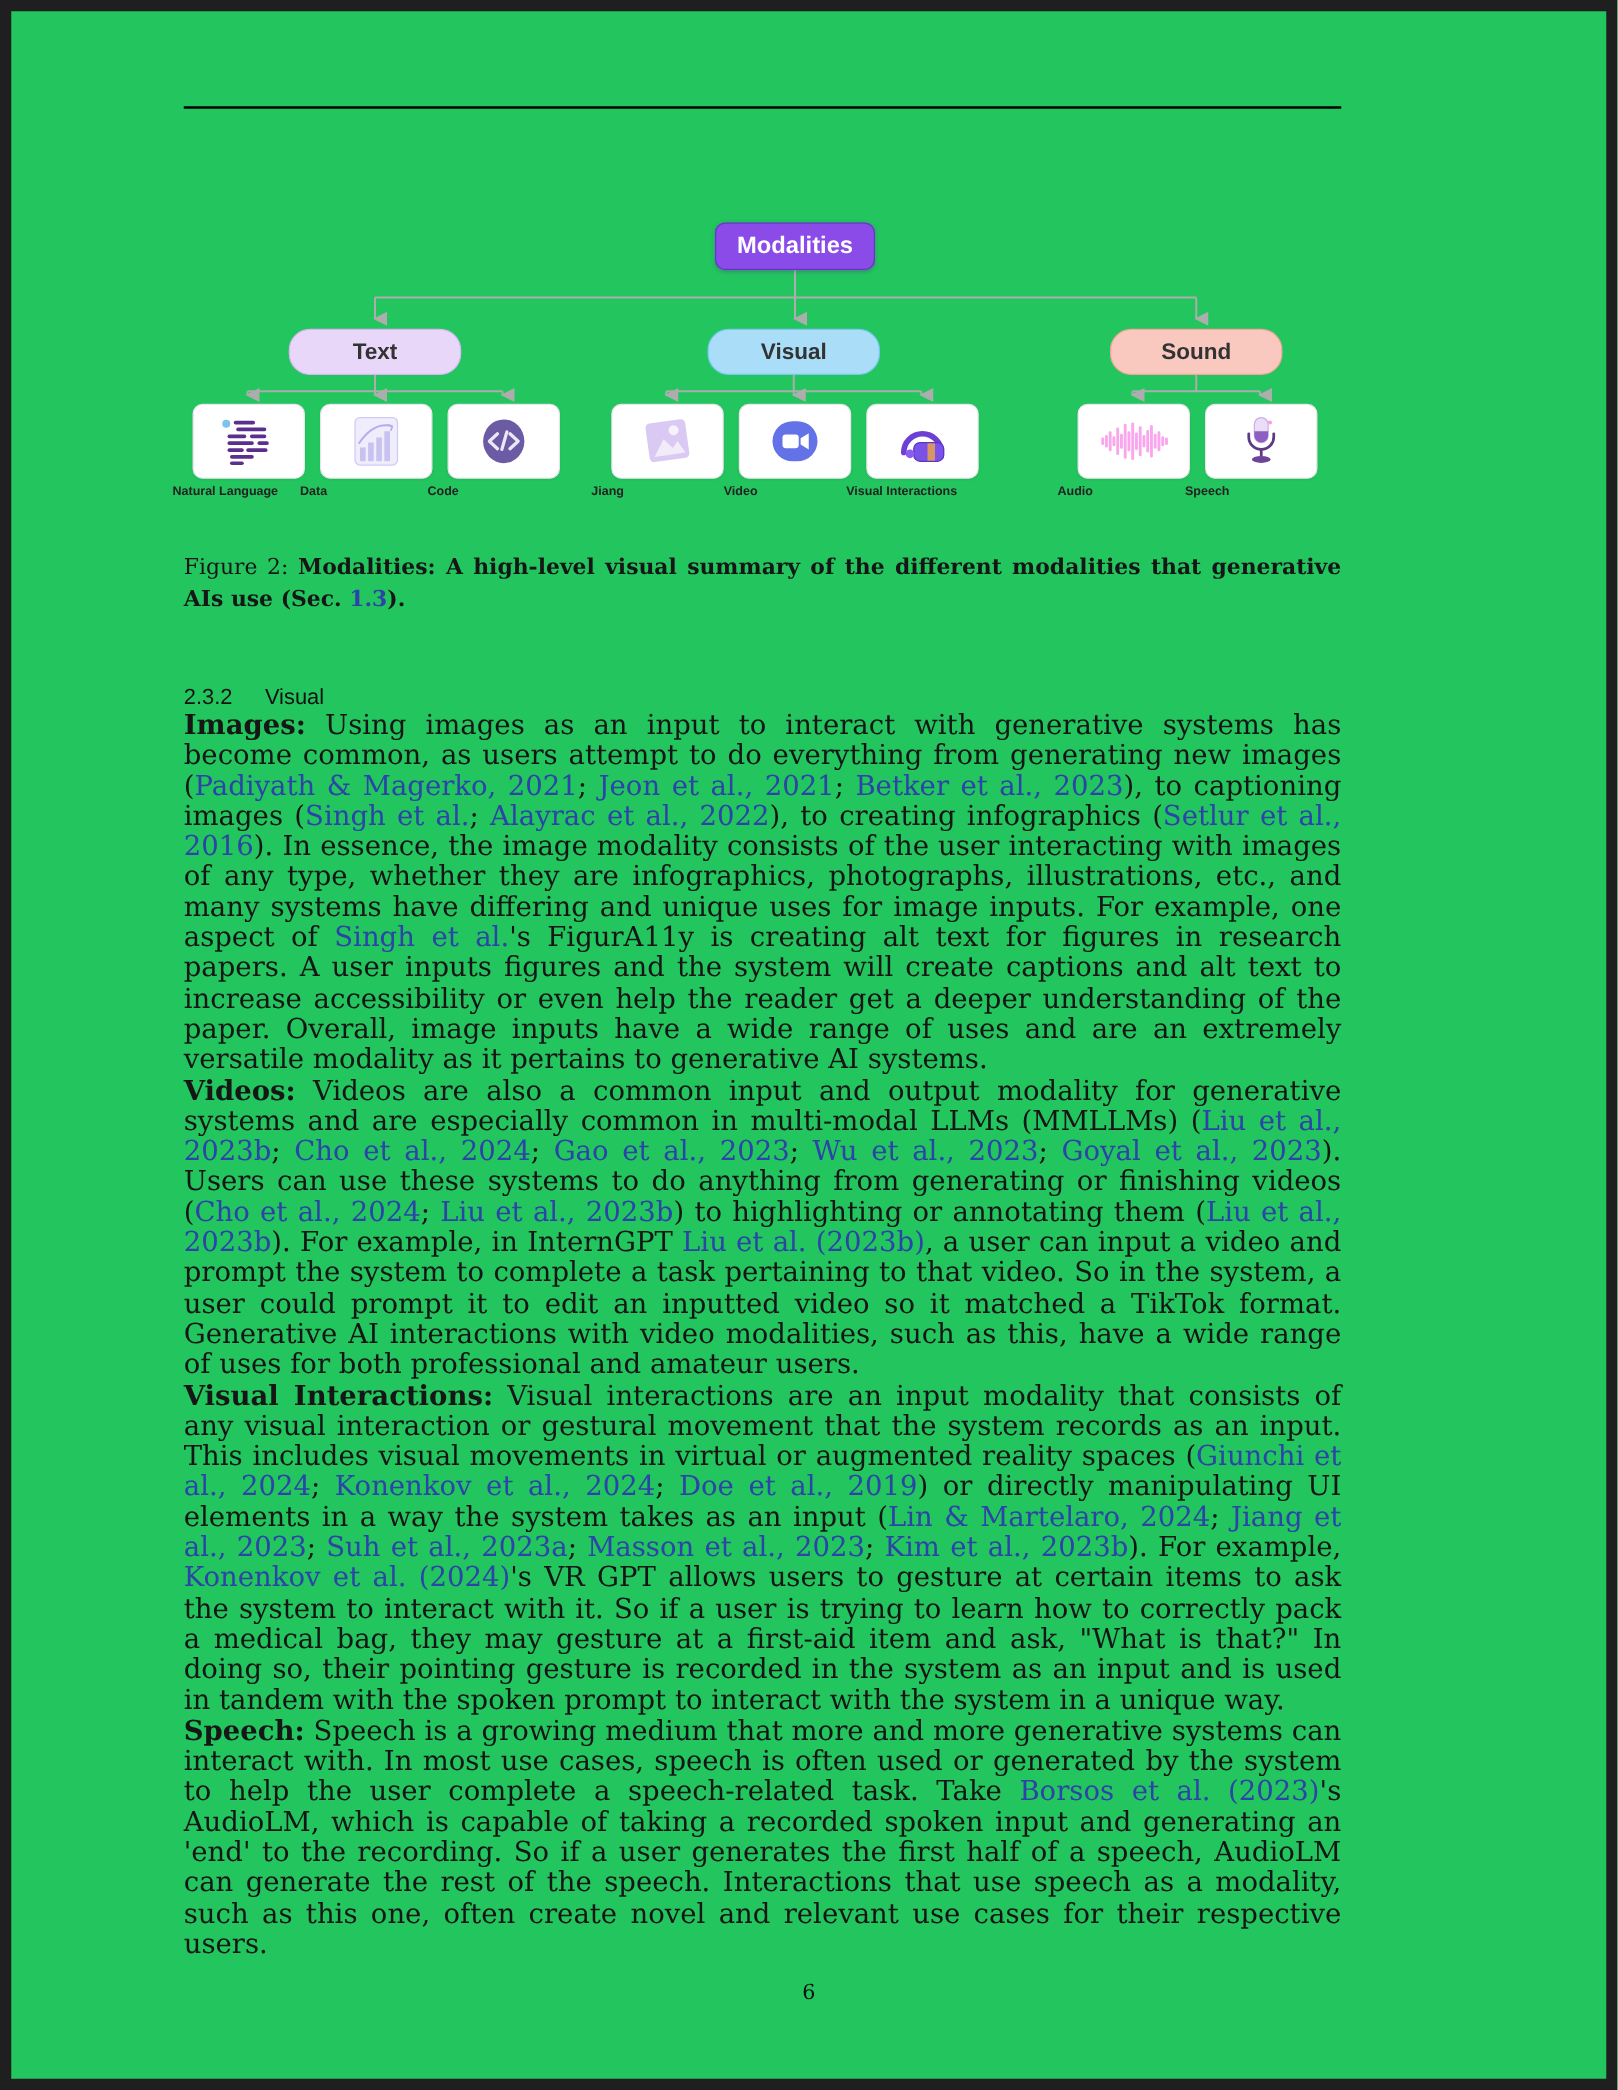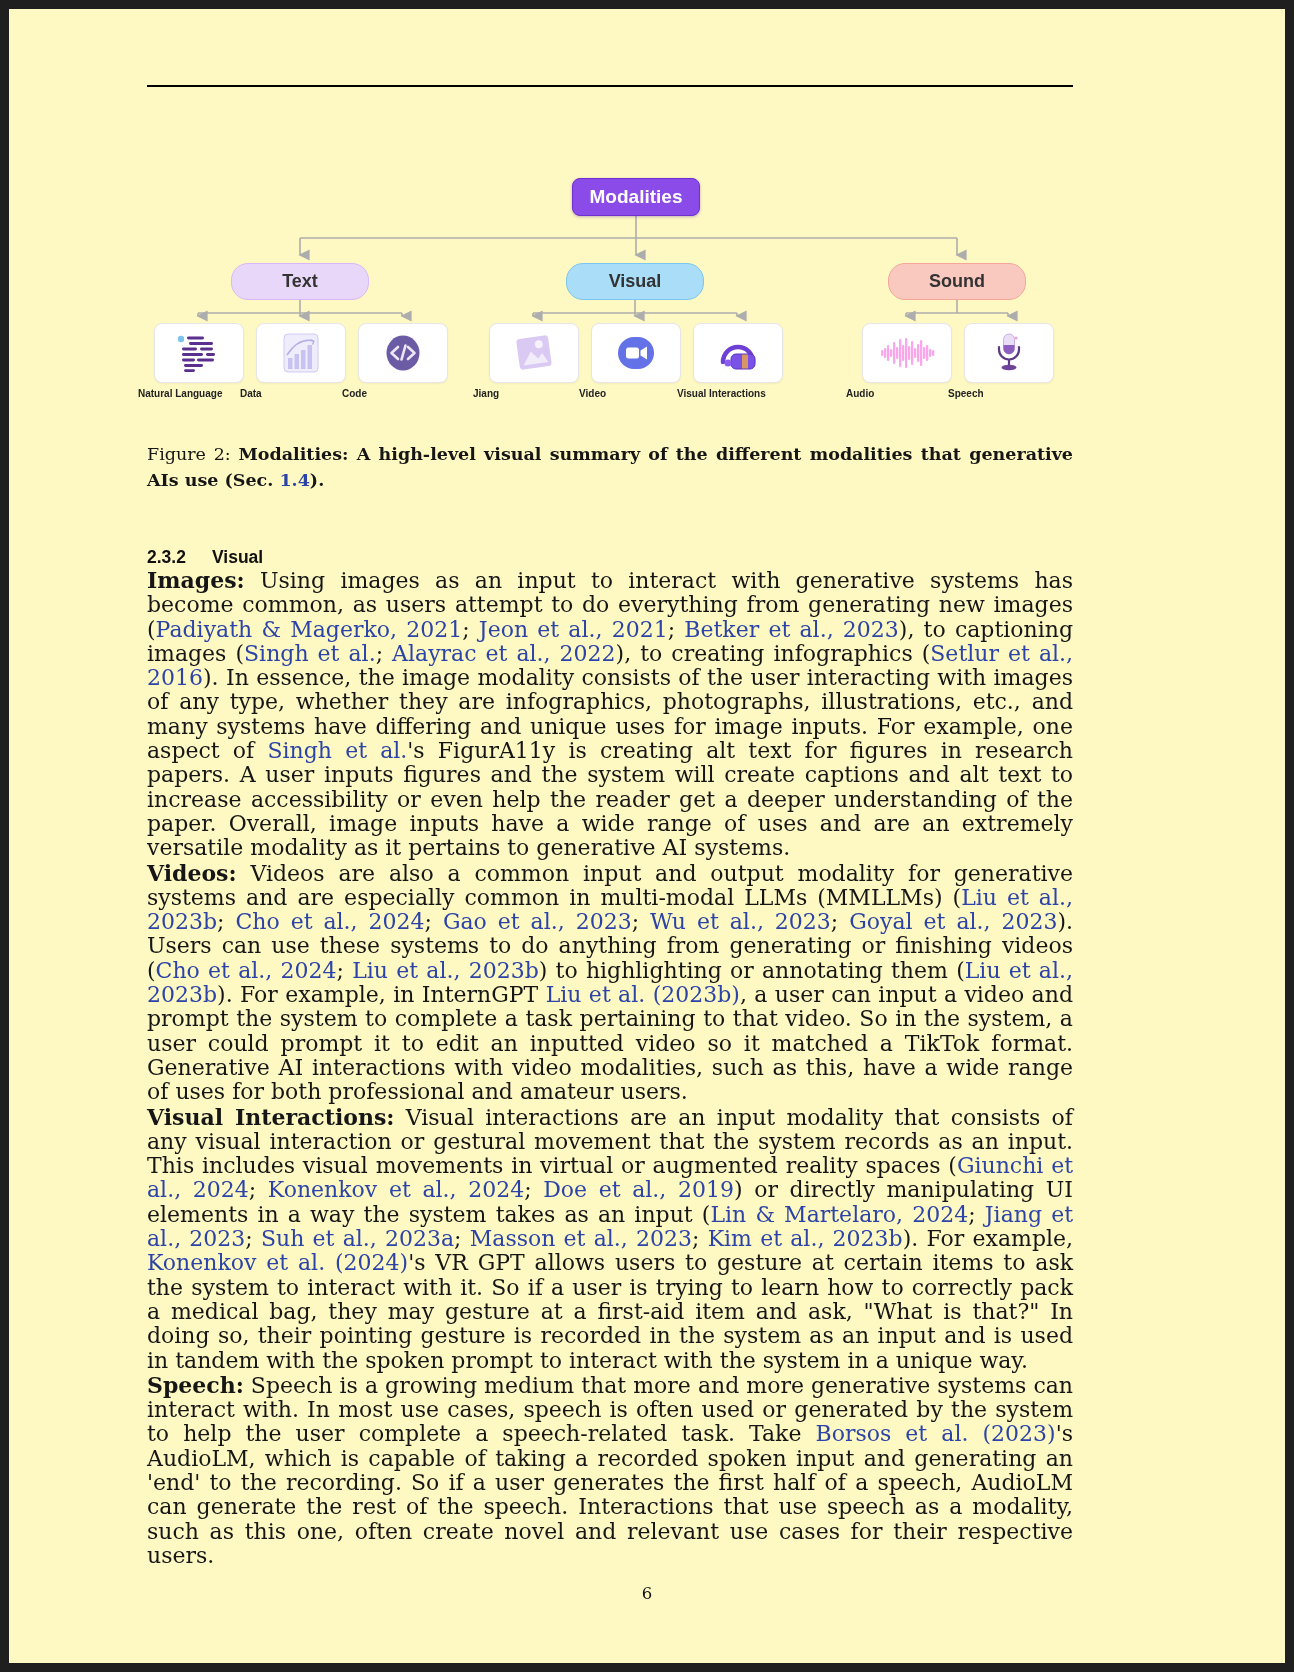--- a/index.html
+++ b/index.html
@@ -1,20 +1,20 @@
 <!DOCTYPE html>
 <html style="--link: #2c44a8; --root-bg: #8a4be8; --root-border: #6e30cf; --text-bg: #e9d7fa; --text-border: #d9b7f6; --visual-bg: #a9ddf8; --visual-border: #7cc7f0; --sound-bg: #f9c8bf; --sound-border: #f3a79b; --connector: #adadad;"><head>
 <meta charset="utf-8">
 <style>
   html,body{margin:0;padding:0;background:#d8d8d8;}
   .page{
     position:relative;
     width:1294px;height:1672px;
     box-sizing:border-box;
-    background:#fef9c3;
+    background:#22c55e;
     border:9px solid #1f1f1f;
     overflow:hidden;
     font-family:"DejaVu Serif", serif;
     color:#161616;
   }
   .content{padding:0 212px 0 138px;}
   .header-rule{
     margin-top:76px;height:2px;background:#000;width:926px;
   }
   
@@ -46,21 +46,21 @@
   .card-label{
     position:absolute;top:212px;width:120px;text-align:left;
     font-size:10px;font-weight:bold;color:#222;letter-spacing:0;
   }
   
   .caption{margin-top:27px;width:926px;font-size:17.5px;line-height:26px;text-align:justify;}
   .seg-bold{font-weight:bold;}
   .seg-link{color:var(--link);}
   .sec-heading{
     margin-top:54px;font-family:"Liberation Sans", sans-serif;
-    font-weight:bold;font-size:17.5px;color:#111;
+    font-weight:normal;font-size:17.5px;color:#111;
   }
   .sec-heading .sec-num{margin-right:26px;}
   .para{width:926px;font-size:22px;line-height:24.3px;text-align:justify;}
   .para + .sec-heading{margin-top:42px;}
   .pagenum{
     position:absolute;left:0;right:0;bottom:60px;text-align:center;
     font-size:16.5px;color:#111;
   }
 </style>
 </head>
@@ -215,21 +215,21 @@
       <div class="card-label" style="left:-9px">Natural Language</div>
       <div class="card-label" style="left:93px">Data</div>
       <div class="card-label" style="left:195px">Code</div>
       <div class="card-label" style="left:326px">Jiang</div>
       <div class="card-label" style="left:432px">Video</div>
       <div class="card-label" style="left:530px">Visual Interactions</div>
       <div class="card-label" style="left:699px">Audio</div>
       <div class="card-label" style="left:801px">Speech</div>
     </div>
 
-    <div class="caption"><span>Figure 2: </span><span class="seg-bold">Modalities: A high-level visual summary of the different modalities that generative AIs use (Sec. </span><span class="seg-link seg-bold">1.4</span><span class="seg-bold">).</span></div>
+    <div class="caption"><span>Figure 2: </span><span class="seg-bold">Modalities: A high-level visual summary of the different modalities that generative AIs use (Sec. </span><span class="seg-link seg-bold">1.3</span><span class="seg-bold">).</span></div>
 
     <div class="sec-heading">
       <span class="sec-num">2.3.2</span><span>Visual</span>
     </div>
 
     <div class="para"><span class="seg-bold">Images:</span><span> Using images as an input to interact with generative systems has become common, as users attempt to do everything from generating new images (</span><span class="seg-link">Padiyath &amp; Magerko, 2021</span><span>; </span><span class="seg-link">Jeon et al., 2021</span><span>; </span><span class="seg-link">Betker et al., 2023</span><span>), to captioning images (</span><span class="seg-link">Singh et al.</span><span>; </span><span class="seg-link">Alayrac et al., 2022</span><span>), to creating infographics (</span><span class="seg-link">Setlur et al., 2016</span><span>). In essence, the image modality consists of the user interacting with images of any type, whether they are infographics, photographs, illustrations, etc., and many systems have differing and unique uses for image inputs. For example, one aspect of </span><span class="seg-link">Singh et al.</span><span>'s FigurA11y is creating alt text for figures in research papers. A user inputs figures and the system will create captions and alt text to increase accessibility or even help the reader get a deeper understanding of the paper. Overall, image inputs have a wide range of uses and are an extremely versatile modality as it pertains to generative AI systems.</span></div>
     <div class="para"><span class="seg-bold">Videos:</span><span> Videos are also a common input and output modality for generative systems and are especially common in multi-modal LLMs (MMLLMs) (</span><span class="seg-link">Liu et al., 2023b</span><span>; </span><span class="seg-link">Cho et al., 2024</span><span>; </span><span class="seg-link">Gao et al., 2023</span><span>; </span><span class="seg-link">Wu et al., 2023</span><span>; </span><span class="seg-link">Goyal et al., 2023</span><span>). Users can use these systems to do anything from generating or finishing videos (</span><span class="seg-link">Cho et al., 2024</span><span>; </span><span class="seg-link">Liu et al., 2023b</span><span>) to highlighting or annotating them (</span><span class="seg-link">Liu et al., 2023b</span><span>). For example, in InternGPT </span><span class="seg-link">Liu et al. (2023b)</span><span>, a user can input a video and prompt the system to complete a task pertaining to that video. So in the system, a user could prompt it to edit an inputted video so it matched a TikTok format. Generative AI interactions with video modalities, such as this, have a wide range of uses for both professional and amateur users.</span></div>
     <div class="para"><span class="seg-bold">Visual Interactions:</span><span> Visual interactions are an input modality that consists of any visual interaction or gestural movement that the system records as an input. This includes visual movements in virtual or augmented reality spaces (</span><span class="seg-link">Giunchi et al., 2024</span><span>; </span><span class="seg-link">Konenkov et al., 2024</span><span>; </span><span class="seg-link">Doe et al., 2019</span><span>) or directly manipulating UI elements in a way the system takes as an input (</span><span class="seg-link">Lin &amp; Martelaro, 2024</span><span>; </span><span class="seg-link">Jiang et al., 2023</span><span>; </span><span class="seg-link">Suh et al., 2023a</span><span>; </span><span class="seg-link">Masson et al., 2023</span><span>; </span><span class="seg-link">Kim et al., 2023b</span><span>). For example, </span><span class="seg-link">Konenkov et al. (2024)</span><span>'s VR GPT allows users to gesture at certain items to ask the system to interact with it. So if a user is trying to learn how to correctly pack a medical bag, they may gesture at a first-aid item and ask, "What is that?" In doing so, their pointing gesture is recorded in the system as an input and is used in tandem with the spoken prompt to interact with the system in a unique way.</span></div>
 
 

